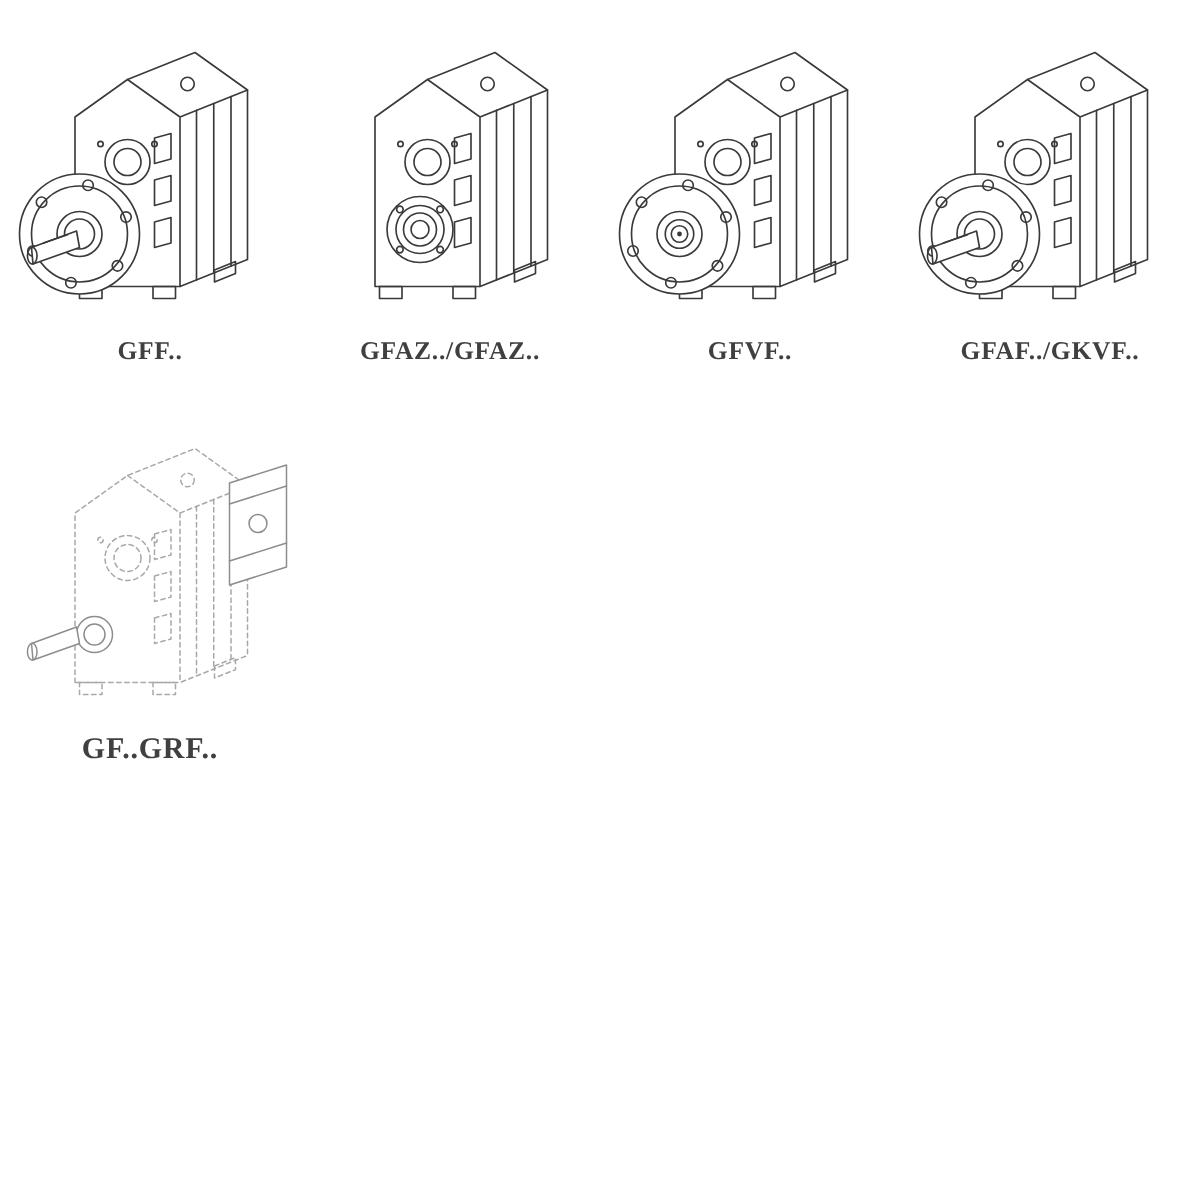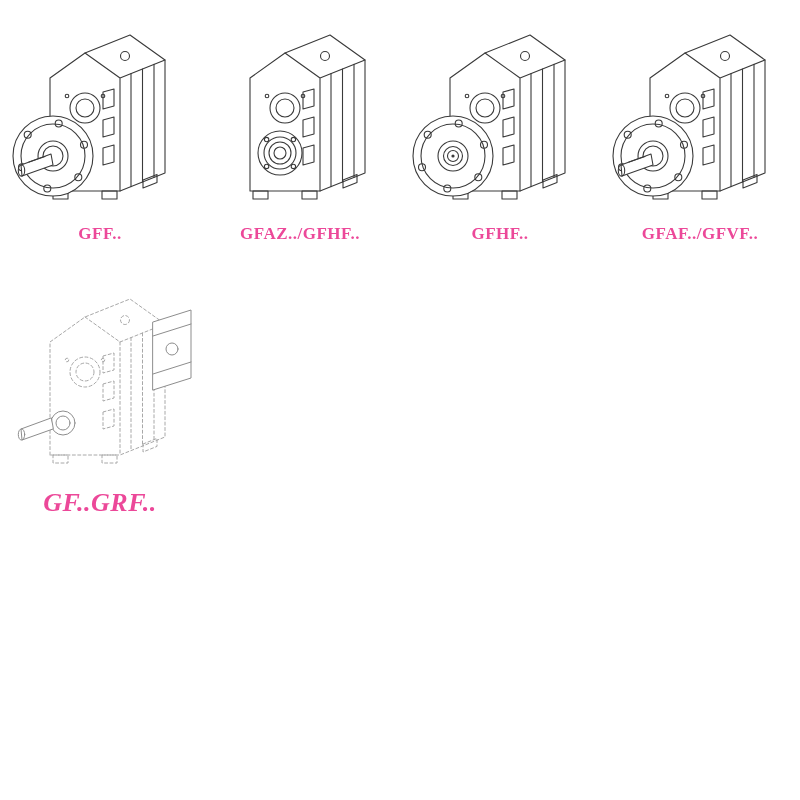--- a/index.html
+++ b/index.html
@@ -19,24 +19,24 @@
     justify-content:flex-start;box-sizing:border-box;padding-top:4px;
   }
   .cell.boxed{outline:1px solid #cfcfcf;outline-offset:-3px;}
   .art{width:190px;height:212px;}
   .art svg{display:block;width:100%;height:100%;}
   use.root{
     stroke:#3a3a3a;fill:none;stroke-width:1.1;
     stroke-linejoin:round;stroke-linecap:round;
   }
   figcaption{
-    font-weight:bold;color:#ec4899;font-size:17px;letter-spacing:.5px;
+    font-weight:bold;color:#404040;font-size:17px;letter-spacing:.5px;
     margin-top:4px;white-space:nowrap;
   }
-  figcaption.big{font-size:26px;font-style:italic;}
+  figcaption.big{font-size:20px;}
 </style>
 </head>
 <body>
 
 <svg width="0" height="0" style="position:absolute" aria-hidden="true">
   <defs>
 
     <symbol id="sym-housing">
       <path d="M45,183 L45,70 L80,45 L125,27 L160,52 L160,165 L115,183 Z" fill="#ffffff"></path>
       <path d="M80,45 L115,70 M115,70 L115,183 M115,70 L160,52"></path>
@@ -199,44 +199,44 @@
       </div>
       <figcaption>GFF..</figcaption>
     </figure>
 
     <figure class="cell">
       <div class="art">
         <svg viewBox="0 0 190 212">
             <use class="root" href="#v-hollow"></use>
           </svg>
       </div>
-      <figcaption>GFAZ../GFHF..</figcaption>
+      <figcaption>GFAZ../GFAZ..</figcaption>
     </figure>
 
 
     <figure class="cell">
       <div class="art">
         <svg viewBox="0 0 190 212">
             <use class="root" href="#v-flange-bore"></use>
           </svg>
       </div>
-      <figcaption>GFHF..</figcaption>
+      <figcaption>GFVF..</figcaption>
     </figure>
 
 
 
 
 
     <figure class="cell">
       <div class="art">
         <svg viewBox="0 0 190 212">
             <use class="root" href="#v-flange-shaft"></use>
           </svg>
       </div>
-      <figcaption>GFAF../GFVF..</figcaption>
+      <figcaption>GFAF../GKVF..</figcaption>
     </figure>
 
 
     <figure class="cell">
       <div class="art">
         <svg viewBox="0 0 190 212">
             <use class="root" href="#v-grf"></use>
           </svg>
       </div>
       <figcaption class="big">GF..GRF..</figcaption>

